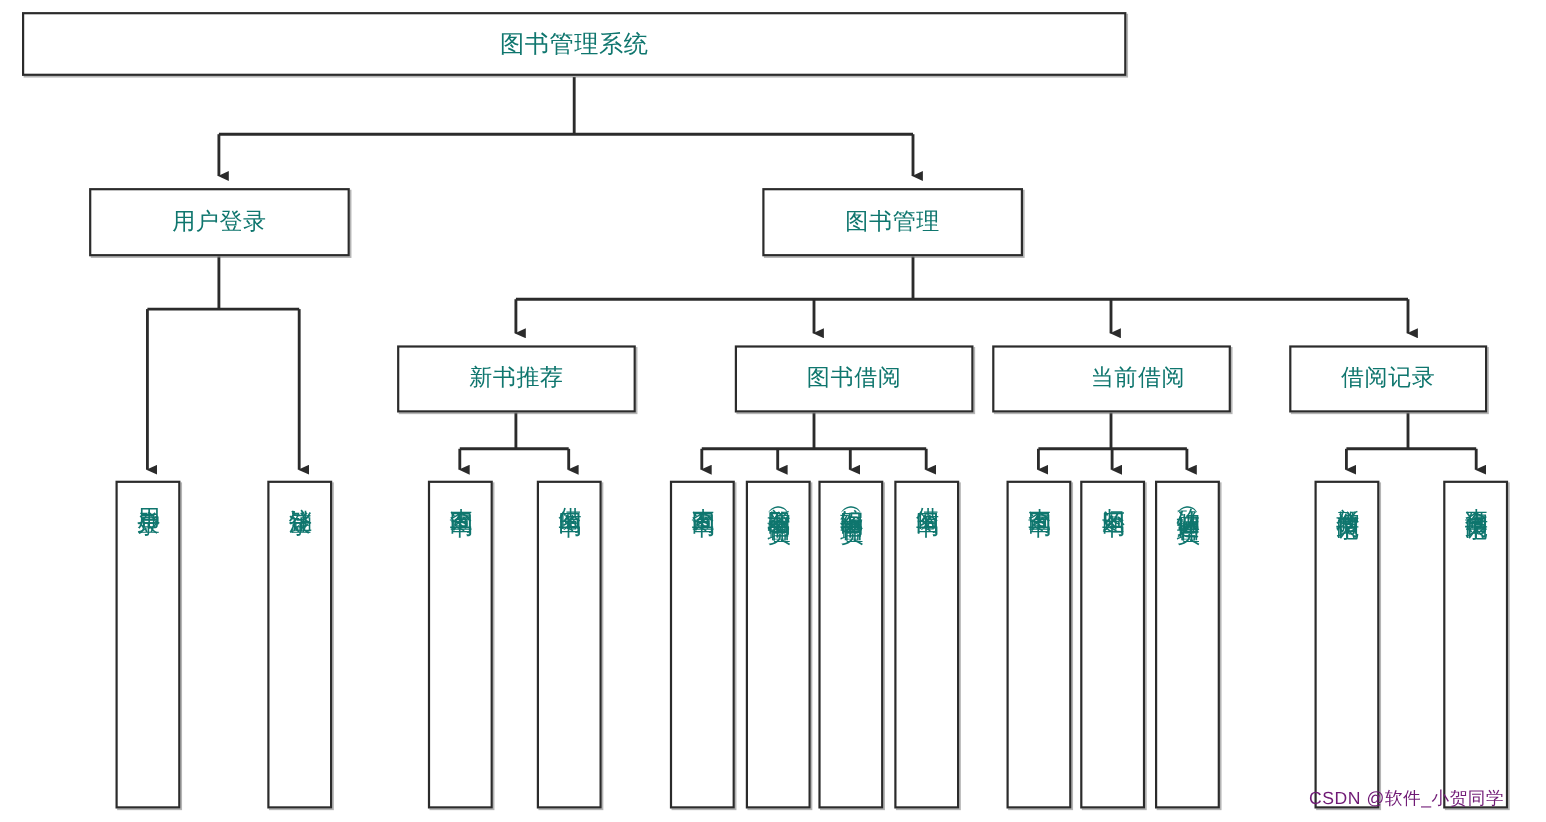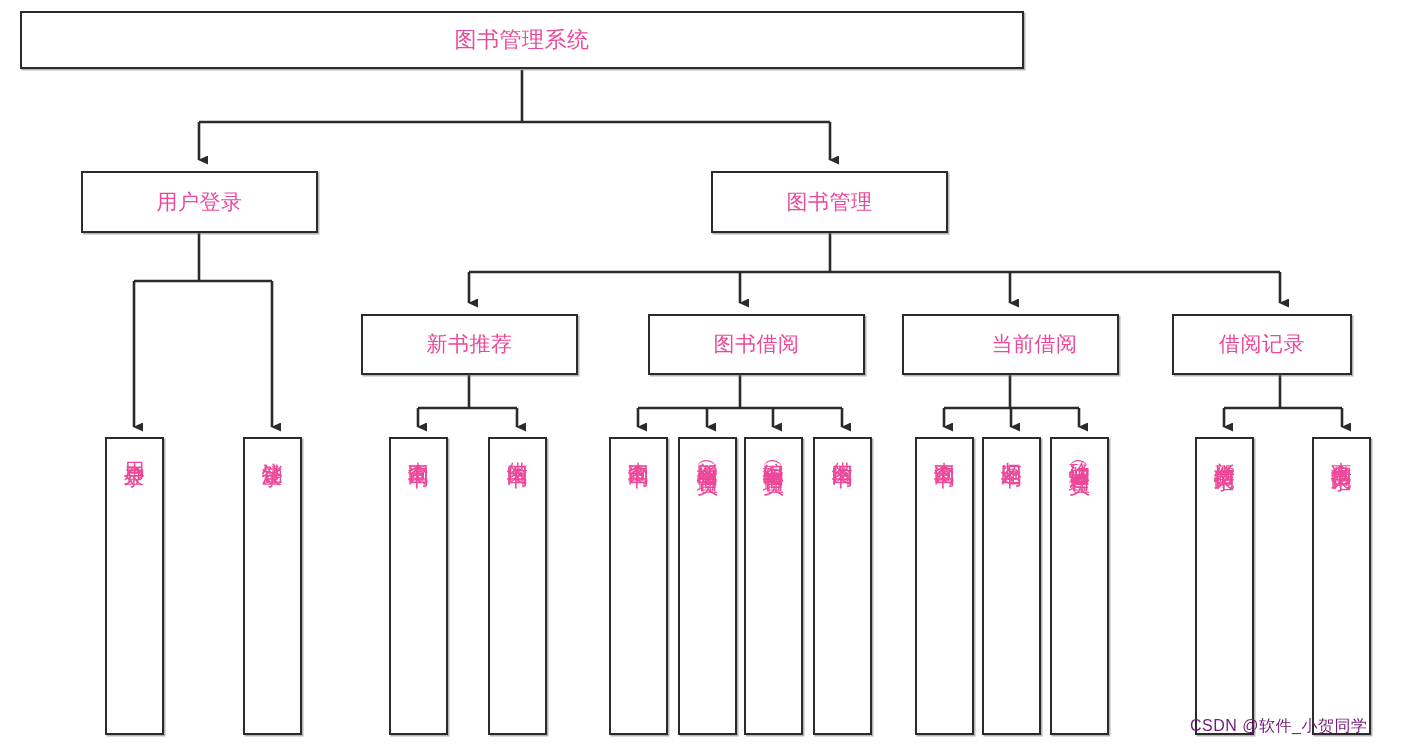--- a/index.html
+++ b/index.html
@@ -35,21 +35,21 @@
     display: flex;
     align-items: center;
     justify-content: center;
     color: #1b1b1b;
   }
   .node-label {
     font-size: 21px;
     line-height: 1.15;
     letter-spacing: 0.5px;
     white-space: nowrap;
-    color: #ec4899;
+    color: #0f766e;
   }
   
   .node.horiz .node-label {
     writing-mode: horizontal-tb;
   }
   
   .node.vert {
     align-items: flex-start;
     justify-content: center;
     padding-top: 6px;
@@ -127,28 +127,28 @@
     </g>
   </svg>
 
   <div class="node horiz" id="root-node" style="left:20px; top:11px; width:1004px; height:58px;">
     <span class="node-label">图书管理系统</span>
   </div>
 
   <div class="node horiz" style="left:81px; top:171px; width:237px; height:62px;">
     <span class="node-label">用户登录</span>
   </div>
-  <div class="node horiz" style="left:711px; top:171px; width:237px; height:62px;text-align:right;">
+  <div class="node horiz" style="left:693px; top:171px; width:237px; height:62px;text-align:right;">
     <span class="node-label">图书管理</span>
   </div>
 
   <div class="node horiz" style="left:361px; top:314px; width:217px; height:61px;">
     <span class="node-label">新书推荐</span>
   </div>
-  <div class="node horiz" style="left:648px; top:314px; width:217px; height:61px;">
+  <div class="node horiz" style="left:668px; top:314px; width:217px; height:61px;">
     <span class="node-label">图书借阅</span>
   </div>
   <div class="node horiz" style="left:902px; top:314px; width:217px; height:61px;padding-left:48px;">
     <span class="node-label">当前借阅</span>
   </div>
   <div class="node horiz" style="left:1172px; top:314px; width:180px; height:61px;">
     <span class="node-label">借阅记录</span>
   </div>
 
   <div class="node vert" style="left:105px; top:437px; width:59px; height:298px;">

